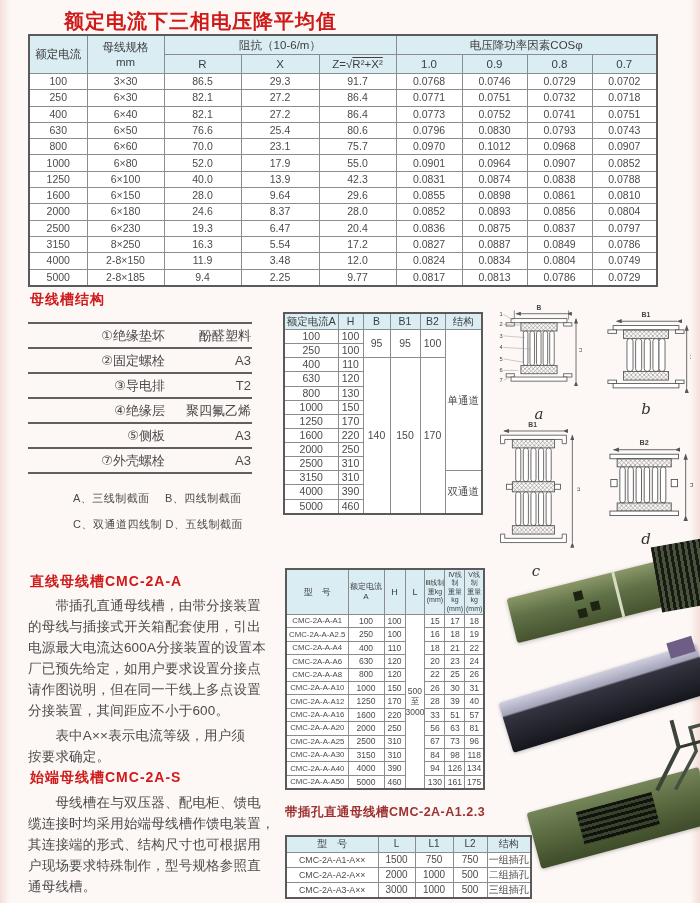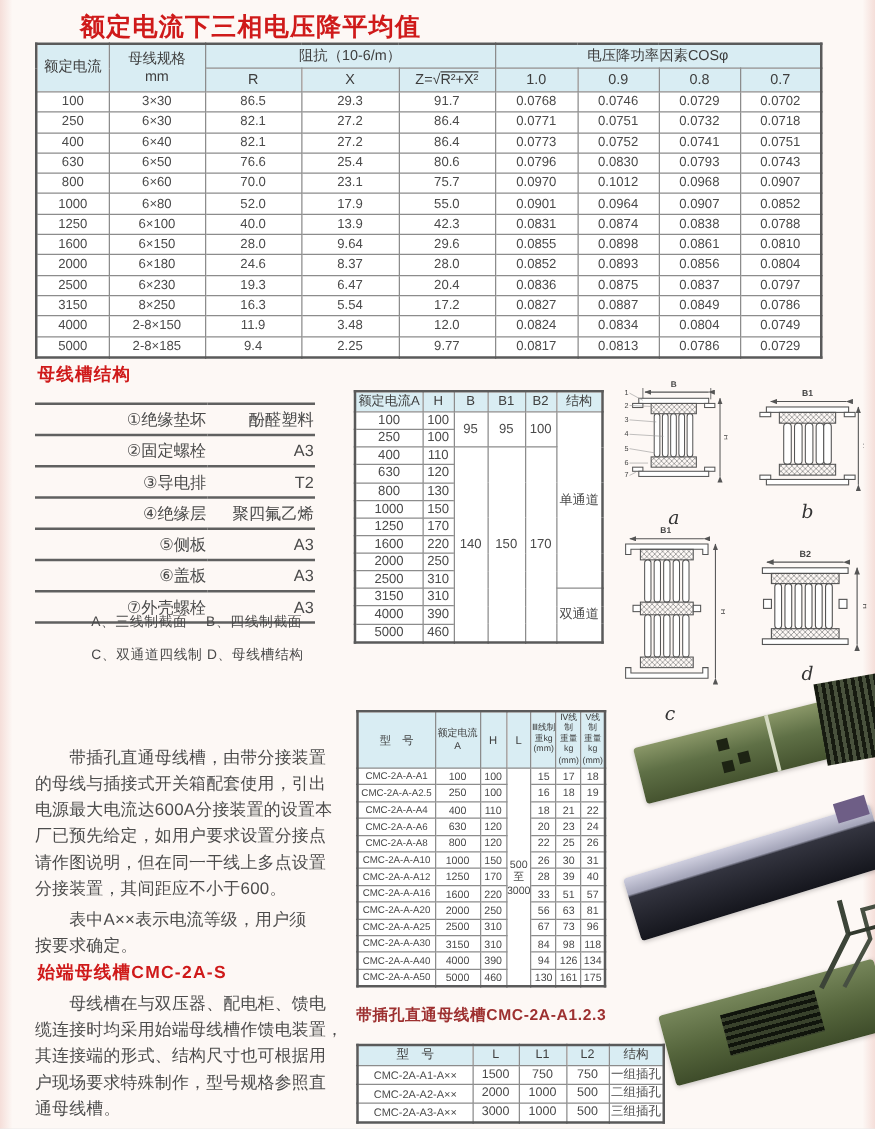--- a/index.html
+++ b/index.html
@@ -284,33 +284,29 @@
         </tr>
         <tr>
           <td>④绝缘层</td>
           <td>聚四氟乙烯</td>
         </tr>
         <tr>
           <td>⑤侧板</td>
           <td>A3</td>
         </tr>
         <tr>
-          <td>⑥盖板</td>
-          <td>A3</td>
-        </tr>
-        <tr>
           <td>⑦外壳螺栓</td>
           <td>A3</td>
         </tr>
       </tbody>
   </table>
 
   <div class="captions abs" style="left:30px;top:485px;">
       <div>A、三线制截面　 B、四线制截面</div>
-      <div>C、双通道四线制 D、母线槽结构</div>
+      <div>C、双通道四线制 D、五线制截面</div>
     </div>
 
   <table class="grid dim-table abs" style="left:283px;top:312px;">
     <colgroup>
         <col style="width:54px">
         <col style="width:25px">
         <col style="width:27px">
         <col style="width:30px">
         <col style="width:25px">
         <col style="width:37px">
@@ -497,20 +493,21 @@
       <rect x="13" y="46" width="7" height="8" fill="#fff" stroke="#555"></rect>
       <rect x="80" y="46" width="7" height="8" fill="#fff" stroke="#555"></rect>
       <rect x="20" y="72" width="60" height="9" fill="url(#xh)" stroke="#555"></rect>
       <rect x="12" y="81" width="76" height="5" fill="#fff" stroke="#555"></rect>
       <line x1="96" y1="18" x2="96" y2="86" stroke="#555" stroke-width="1" marker-start="url(#ar)" marker-end="url(#ar)" transform="rotate(180 96 52)"></line>
       <text transform="rotate(90 101 52)" x="101" y="52" font-size="7" text-anchor="middle">H</text>
     </svg>
     <div class="diagram-label" style="text-align:center;">d</div>
   </div>
 
+  <div class="abs red-title small" style="left:30px;top:573px;">直线母线槽CMC-2A-A</div>
   <div class="abs para" style="left:28px;top:595px;"><div>　　带插孔直通母线槽，由带分接装置</div><div>的母线与插接式开关箱配套使用，引出</div><div>电源最大电流达600A分接装置的设置本</div><div>厂已预先给定，如用户要求设置分接点</div><div>请作图说明，但在同一干线上多点设置</div><div>分接装置，其间距应不小于600。</div></div>
   <div class="abs para" style="left:28px;top:725px;"><div>　　表中A××表示电流等级，用户须</div><div>按要求确定。</div></div>
 
   <div class="abs red-title small" style="left:30px;top:769px;">始端母线槽CMC-2A-S</div>
   <div class="abs para" style="left:28px;top:792px;"><div>　　母线槽在与双压器、配电柜、馈电</div><div>缆连接时均采用始端母线槽作馈电装置，</div><div>其连接端的形式、结构尺寸也可根据用</div><div>户现场要求特殊制作，型号规格参照直</div><div>通母线槽。</div></div>
 
   <table class="grid model-table abs" style="left:285px;top:568px;">
     <colgroup>
         <col style="width:62px">
         <col style="width:36px">

